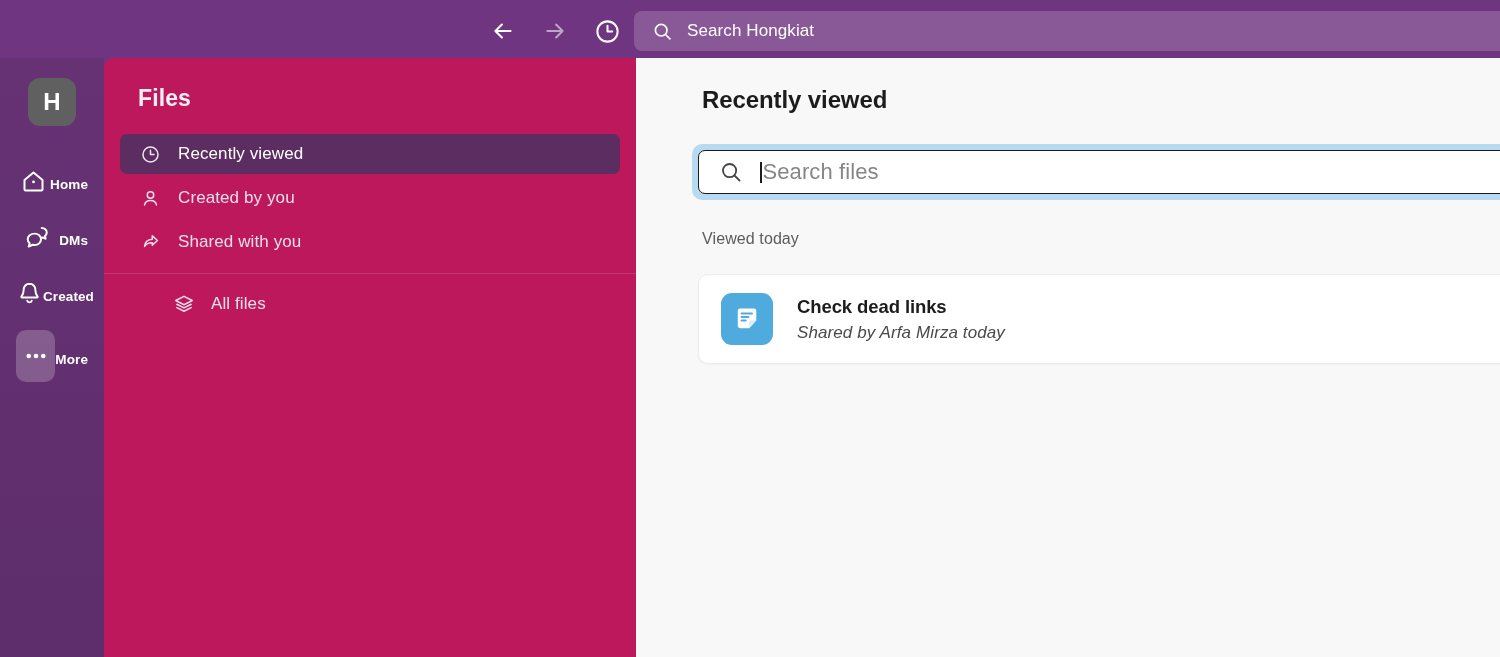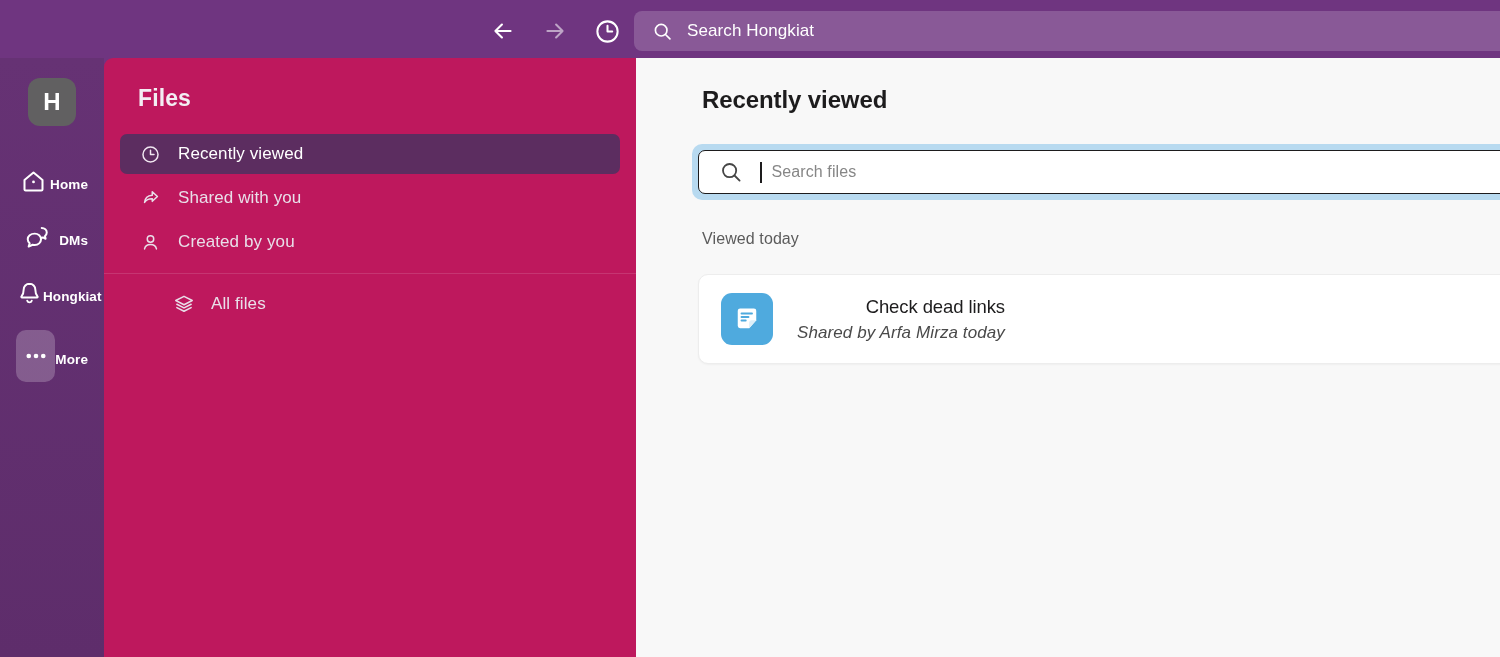--- a/index.html
+++ b/index.html
@@ -195,22 +195,22 @@
   }
   .search-field .sf-icon { flex: 0 0 auto; display: flex; align-items: center; }
   .search-caret {
     width: 1.5px; height: 21px;
     background: #1D1C1D;
     margin-left: 17px;
     flex: 0 0 auto;
   }
   .search-placeholder {
     color: #868686;
-    font-size: 16px;
-    margin-left: 10px;
+    font-size: 22px;
+    margin-left: 1px;
     letter-spacing: 0.1px;
   }
 
   .section-label {
     position: absolute;
     left: 66px; top: 172px;
     color: #5B5B5B;
     font-size: 16px;
     letter-spacing: 0.1px;
   }
@@ -232,23 +232,22 @@
     width: 52px; height: 52px;
     border-radius: 11px;
     background: #4FAADE;
     display: flex; align-items: center; justify-content: center;
     flex: 0 0 auto;
   }
   .file-meta { margin-left: 24px; }
   .file-name {
     color: #1D1C1D;
     font-size: 18.5px;
-    font-weight: normal;
+    font-weight: bold;
     letter-spacing: -0.1px;
-    text-align: right;
   }
   .file-sub {
     color: #4A4A4A;
     font-size: 17px;
     margin-top: 5px;
     letter-spacing: 0.1px;
     font-style: italic;
   }
 </style>
 </head>
@@ -312,21 +311,21 @@
       <span class="rail-label">DMs</span>
     </div>
 
     <div class="rail-item">
       <span class="rail-icon-box">
         <svg width="27" height="27" viewBox="0 0 24 24" fill="none">
           <path d="M12 3.3c-3 0-5.2 2.4-5.2 5.3 0 3.6-1.1 5-1.9 5.9-.35.4-.1 1.1.45 1.1h13.3c.55 0 .8-.7.45-1.1-.8-.9-1.9-2.3-1.9-5.9 0-2.9-2.2-5.3-5.2-5.3Z" stroke="#FFFFFF" stroke-width="1.75" stroke-linejoin="round"></path>
           <path d="M10 18.4c.3.9 1.05 1.5 2 1.5s1.7-.6 2-1.5" stroke="#FFFFFF" stroke-width="1.75" stroke-linecap="round"></path>
         </svg>
       </span>
-      <span class="rail-label">Hongkiat</span>
+      <span class="rail-label">Created</span>
     </div>
 
     <div class="rail-item active">
       <span class="rail-icon-box">
         <svg width="30" height="30" viewBox="0 0 24 24" fill="none">
           <circle cx="6.2" cy="12" r="1.85" fill="#FFFFFF"></circle>
           <circle cx="12" cy="12" r="1.85" fill="#FFFFFF"></circle>
           <circle cx="17.8" cy="12" r="1.85" fill="#FFFFFF"></circle>
         </svg>
       </span>
@@ -345,35 +344,35 @@
           <svg width="21" height="21" viewBox="0 0 24 24" fill="none">
             <circle cx="12" cy="12" r="8.6" stroke="#F0E6F0" stroke-width="1.7"></circle>
             <path d="M12 7.2V12h4" stroke="#F0E6F0" stroke-width="1.7" stroke-linecap="round" stroke-linejoin="round"></path>
           </svg>
         </span>
         <span class="files-nav-label">Recently viewed</span>
       </div>
 
       <div class="files-nav-item">
         <span class="files-nav-icon">
-          <svg width="22" height="22" viewBox="0 0 24 24" fill="none">
-            <path d="M13.4 5.2 19 10.4l-5.6 5.2v-2.8c-4.4-.15-6.6 1.3-8.4 4 .45-5.1 3.4-7.6 8.4-7.9V5.2Z" stroke="#E9DFE9" stroke-width="1.7" stroke-linejoin="round"></path>
-          </svg>
-        </span>
-        <span class="files-nav-label">Shared with you</span>
-      </div>
-
-      <div class="files-nav-item">
-        <span class="files-nav-icon">
           <svg width="21" height="21" viewBox="0 0 24 24" fill="none">
             <circle cx="12" cy="8" r="3.7" stroke="#E9DFE9" stroke-width="1.7"></circle>
             <path d="M5.2 19.4c.6-3.2 3.4-5.1 6.8-5.1s6.2 1.9 6.8 5.1" stroke="#E9DFE9" stroke-width="1.7" stroke-linecap="round"></path>
           </svg>
         </span>
         <span class="files-nav-label">Created by you</span>
+      </div>
+
+      <div class="files-nav-item">
+        <span class="files-nav-icon">
+          <svg width="22" height="22" viewBox="0 0 24 24" fill="none">
+            <path d="M13.4 5.2 19 10.4l-5.6 5.2v-2.8c-4.4-.15-6.6 1.3-8.4 4 .45-5.1 3.4-7.6 8.4-7.9V5.2Z" stroke="#E9DFE9" stroke-width="1.7" stroke-linejoin="round"></path>
+          </svg>
+        </span>
+        <span class="files-nav-label">Shared with you</span>
       </div>
     </div>
 
     <div class="files-divider"></div>
 
     <div class="files-nav-lower">
       <div class="files-nav-item">
         <span class="files-nav-icon">
           <svg width="22" height="22" viewBox="0 0 24 24" fill="none">
             <path d="M12 3.6 21 8.2 12 12.8 3 8.2 12 3.6Z" stroke="#E9DFE9" stroke-width="1.6" stroke-linejoin="round"></path>

